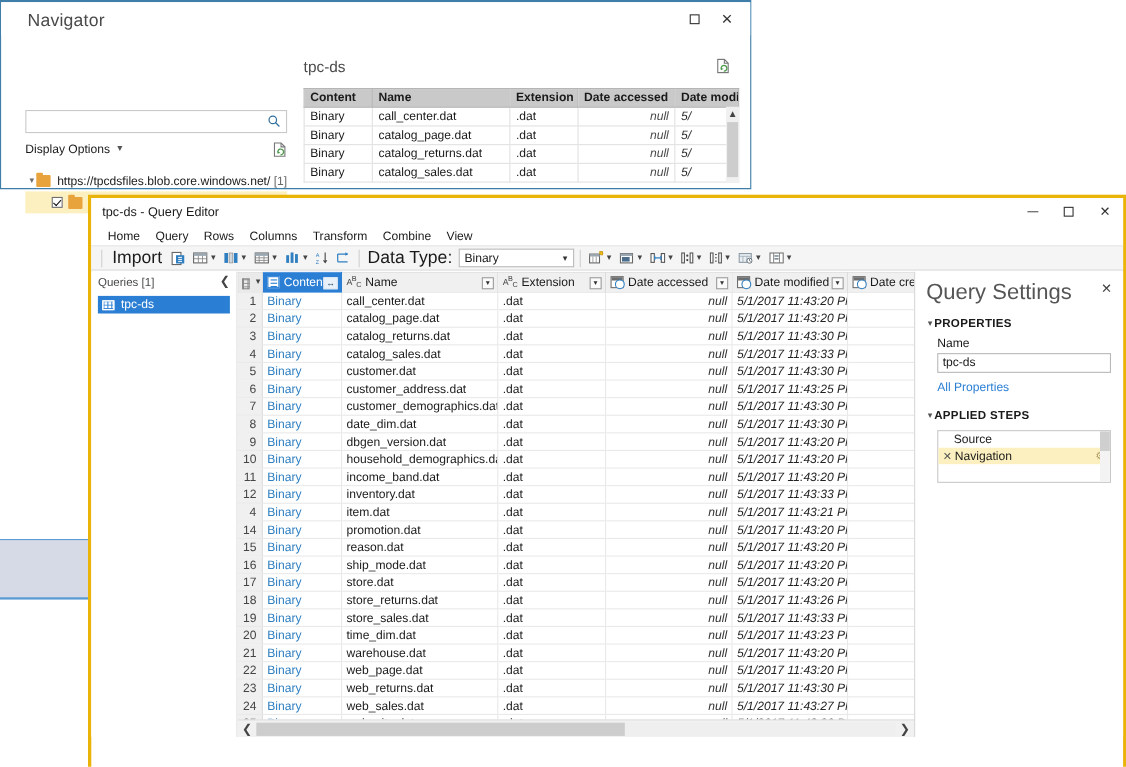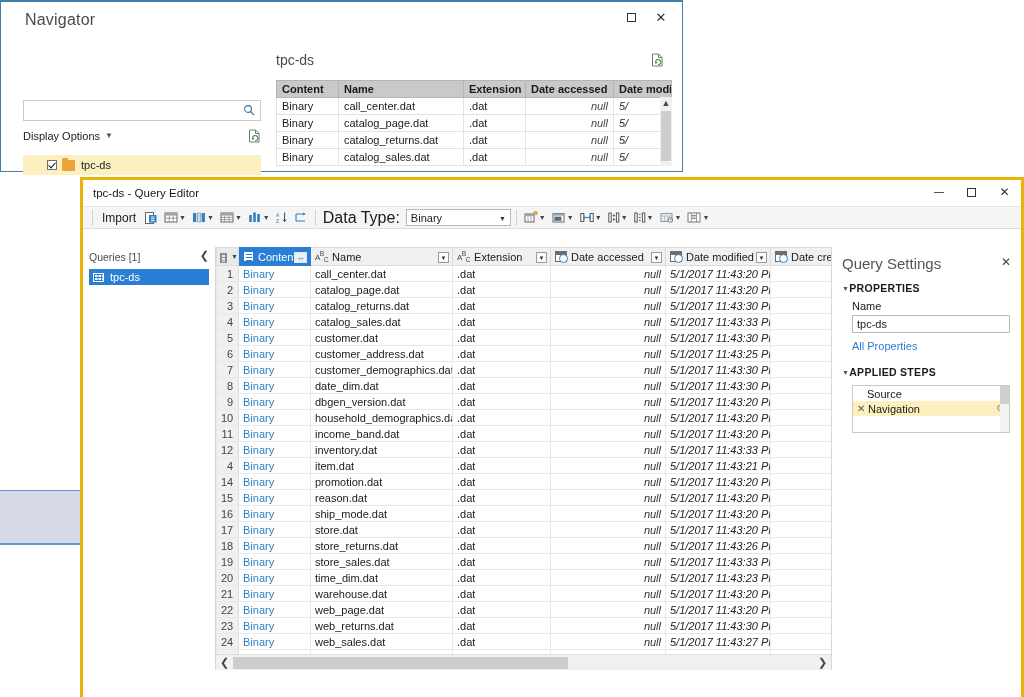--- a/index.html
+++ b/index.html
@@ -119,21 +119,21 @@
   .dash { width:10px; height:1px; background:#555; }
 
   .qe-menubar { height:17px; padding-left:8px; display:flex; gap:0px; align-items:center; background:#fff; }
   .menu-item { font-size:11px; color:#1a1a1a; padding:1px 7px; cursor:default; }
 
   .qe-toolbar {
     height:23px; display:flex; align-items:center; background:#f5f5f5;
     border-top:1px solid #e6e6e6; border-bottom:1px solid #dcdcdc; padding-left:6px; gap:2px;
   }
   .tb-sep { width:1px; height:16px; background:#d0d0d0; margin:0 3px; }
-  .tb-text { font-size:12px; color:#1a1a1a; padding:0 4px; }
+  .tb-text { font-size:16px; color:#1a1a1a; padding:0 4px; }
   .tb-btn { display:flex; align-items:center; height:19px; padding:0 2px; gap:1px; }
   .tb-caret { font-size:7px; color:#444; }
   .dtype-label { font-size:16px; color:#1a1a1a; margin:0 4px 0 2px; }
   .dtype-combo {
     position:relative; width:105px; height:17px; background:#fff; border:1px solid #b9b9b9;
     display:flex; align-items:center;
   }
   .dtype-combo span { font-size:11px; padding-left:4px; color:#1a1a1a; }
   .dtype-combo .cb-arrow { position:absolute; right:4px; top:5px; font-size:7px; color:#333; }
 
@@ -219,21 +219,21 @@
   }
   .hs-arrow { width:17px; text-align:center; font-size:11px; color:#444; }
   .hs-track { flex:1; height:12px; background:#efefef; position:relative; }
   .hs-thumb { position:absolute; left:0; top:0; width:335px; height:12px; background:#cdcdcd; }
 
   
   .qsettings {
     width:190px; background:#fff; border-left:1px solid #d8d8d8; padding:6px 10px 0 10px;
     position:relative;
   }
-  .qs-title { font-size:15px; color:#555; font-weight:400; margin:2px 0 10px 0; }
+  .qs-title { font-size:20px; color:#555; font-weight:400; margin:2px 0 10px 0; }
   .qs-close { position:absolute; right:10px; top:8px; font-size:12px; color:#444; }
   .qs-section { display:flex; align-items:center; gap:0; font-size:10.5px; font-weight:bold; color:#1a1a1a; letter-spacing:.3px; }
   .qs-section .tri2 { font-size:7px; color:#555; }
   .qs-fieldlabel { font-size:11px; color:#1a1a1a; margin:6px 0 3px 10px; }
   .qs-input {
     margin-left:10px; width:158px; height:18px; border:1px solid #b9b9b9; background:#fff;
   }
   .qs-input input {
     width:100%; height:100%; border:none; outline:none; padding-left:4px;
     font-family:"Liberation Sans", sans-serif; font-size:11px; color:#1a1a1a; background:transparent;
@@ -296,20 +296,26 @@
             <svg width="13" height="14" viewBox="0 0 13 14">
               <path d="M1.5 1 h6 l3.5 3.5 v8.5 h-9.5 z" fill="#fff" stroke="#777" stroke-width="1"></path>
               <path d="M7.5 1 v3.5 h3.5" fill="none" stroke="#777" stroke-width="1"></path>
               <path d="M5 10.5 a2.6 2.6 0 1 1 2 1.2" fill="none" stroke="#4c9a4c" stroke-width="1.2"></path>
               <path d="M4.2 8.6 l.9 1.9 l1.9 -.7 z" fill="#4c9a4c"></path>
             </svg>
           </span>
         </div>
 
         <div class="nav-tree">
+          <div class="tree-row">
+            <span class="tri">▼</span>
+            <span class="folder"></span>
+            <span class="tree-label">https://tpcdsfiles.blob.core.windows.net/</span>
+            <span class="tree-count">[1]</span>
+          </div>
           <div class="tree-row child">
             <span class="tri"></span>
             <span class="tri"></span>
             <span class="chk checked"></span>
             <span class="folder"></span>
             <span class="tree-label">tpc-ds</span>
           </div>
         </div>
       </div>
 
@@ -392,20 +398,29 @@
         <div class="qe-winbtn">
             <span class="dash"></span>
           </div>
         <div class="qe-winbtn">
             <span class="sq"></span>
           </div>
         <div class="qe-winbtn">✕</div>
       </div>
     </div>
 
+    <div class="qe-menubar">
+      <div class="menu-item">Home</div>
+      <div class="menu-item">Query</div>
+      <div class="menu-item">Rows</div>
+      <div class="menu-item">Columns</div>
+      <div class="menu-item">Transform</div>
+      <div class="menu-item">Combine</div>
+      <div class="menu-item">View</div>
+    </div>
 
     <div class="qe-toolbar">
       <div class="tb-sep"></div>
       <div class="tb-text">Import</div>
 
       <div class="tb-btn">
         <svg width="14" height="14" viewBox="0 0 14 14">
           <rect x="1.5" y="1.5" width="8" height="11" fill="#fff" stroke="#666"></rect>
           <rect x="5" y="4" width="7.5" height="7.5" fill="#2f7fc1"></rect>
           <path d="M7 6 h3.5 M7 7.8 h3.5 M7 9.6 h3.5" stroke="#fff" stroke-width="0.9"></path>

